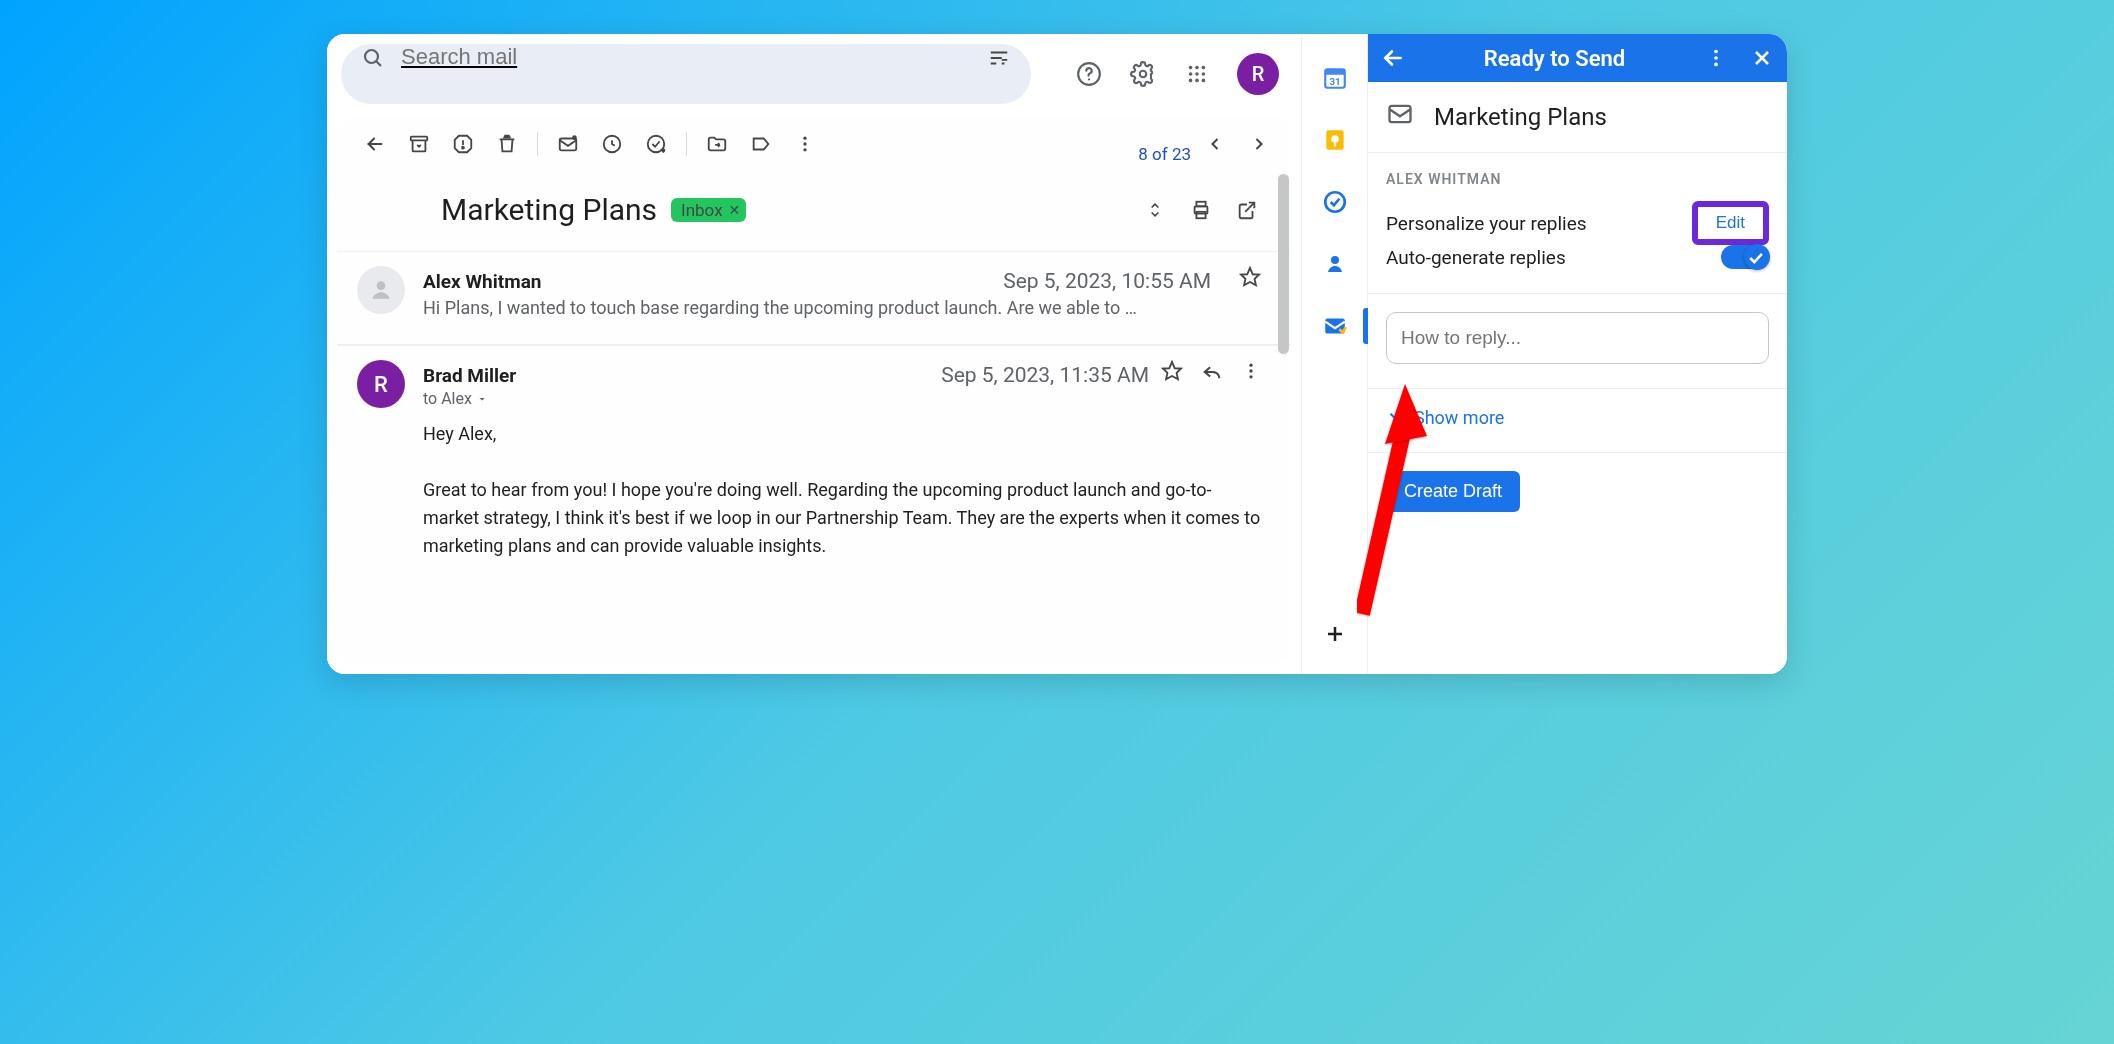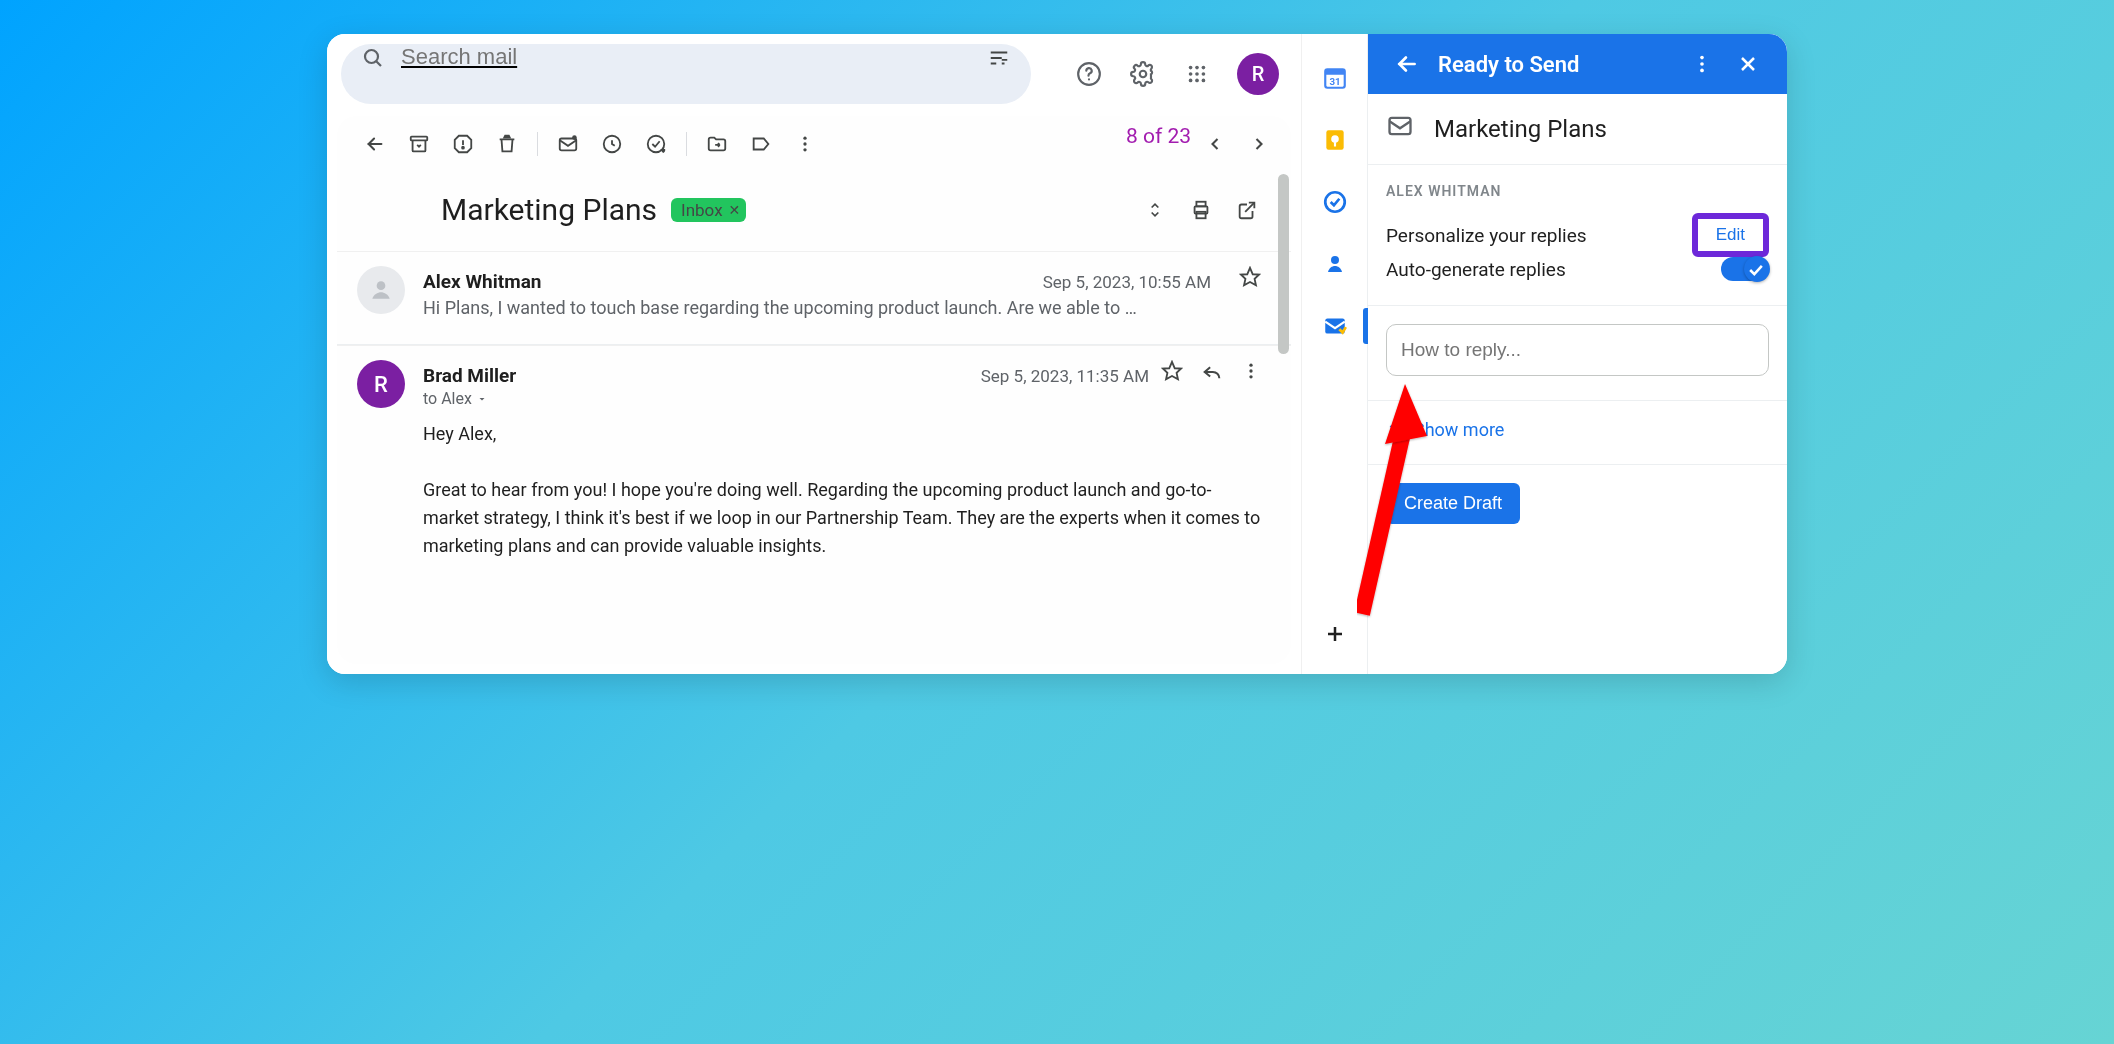--- a/index.html
+++ b/index.html
@@ -103,23 +103,23 @@
     display: flex; align-items: center; justify-content: center;
     color: #444746;
     cursor: pointer;
     border-radius: 50%;
   }
   .tb-sep {
     width: 1px; height: 24px; background: #dadce0; margin: 0 6px;
   }
   .tb-pager {
     margin-left: auto;
-    display: flex; align-items: flex-start; gap: 4px;
-    color: #a21caf;
-    font-size: 21px;
+    display: flex; align-items: flex-end; gap: 4px;
+    color: #1d4ed8;
+    font-size: 17px;
   }
   .conv-body {
     flex: 1;
     overflow-y: auto;
     padding: 10px 0 0 0;
   }
   .subject-row {
     display: flex;
     align-items: center;
     padding: 10px 30px 24px 104px;
@@ -149,21 +149,21 @@
     width: 48px; height: 48px; border-radius: 50%;
     background: #e8eaed;
     display: flex; align-items: center; justify-content: center;
     color: #80868b;
     flex-shrink: 0;
   }
   .msg-avatar.purple { background: #7b1fa2; color: #fff; font-size: 22px; font-weight: 500;}
   .msg-main { flex: 1; min-width: 0; }
   .msg-header { display: flex; align-items: baseline; gap: 12px; }
   .msg-sender { font-size: 19px; font-weight: 700; color: #1f1f1f; }
-  .msg-date { margin-left: auto; font-size: 17px; color: #5f6368; }
+  .msg-date { margin-left: auto; font-size: 21px; color: #5f6368; }
   .msg-star { color: #444746; cursor: pointer; margin-left: 16px; }
   .msg-snippet { font-size: 18px; color: #5f6368; margin-top: 4px; overflow: hidden; text-overflow: ellipsis; white-space: nowrap; }
   .msg-to { font-size: 16px; color: #5f6368; margin-top: 2px; display: flex; align-items: center; gap: 4px;}
   .msg-body { font-size: 18px; color: #1f1f1f; line-height: 1.55; margin-top: 12px; }
   .header-actions { display: flex; align-items: center; gap: 18px; color: #444746; }
 
   .scroll-indicator {
     position: absolute;
     right: 2px; top: 58px; width: 11px; height: 180px;
     background: #c4c7c5;
@@ -200,24 +200,25 @@
   
   .panel {
     width: 420px;
     border-left: 1px solid #eceff1;
     display: flex; flex-direction: column;
     background: #ffffff;
   }
   .panel-header {
     background: #1a73e8;
     color: #fff;
-    height: 60px;
+    height: 48px;
     display: flex; align-items: center;
-    padding: 0 24px;
+    padding: 0 10px;
     gap: 16px;
+    text-align: center;
   }
   .panel-header .title { font-size: 22px; font-weight: 600; flex: 1; }
   .panel-hicon { width: 30px; height: 30px; display:flex; align-items:center; justify-content:center; cursor:pointer; color:#fff;}
   .panel-subj {
     display: flex; align-items: center; gap: 20px;
     padding: 18px 18px;
     border-bottom: 1px solid #eceff1;
     font-size: 24px; color: #1f1f1f;
   }
   .panel-section {

